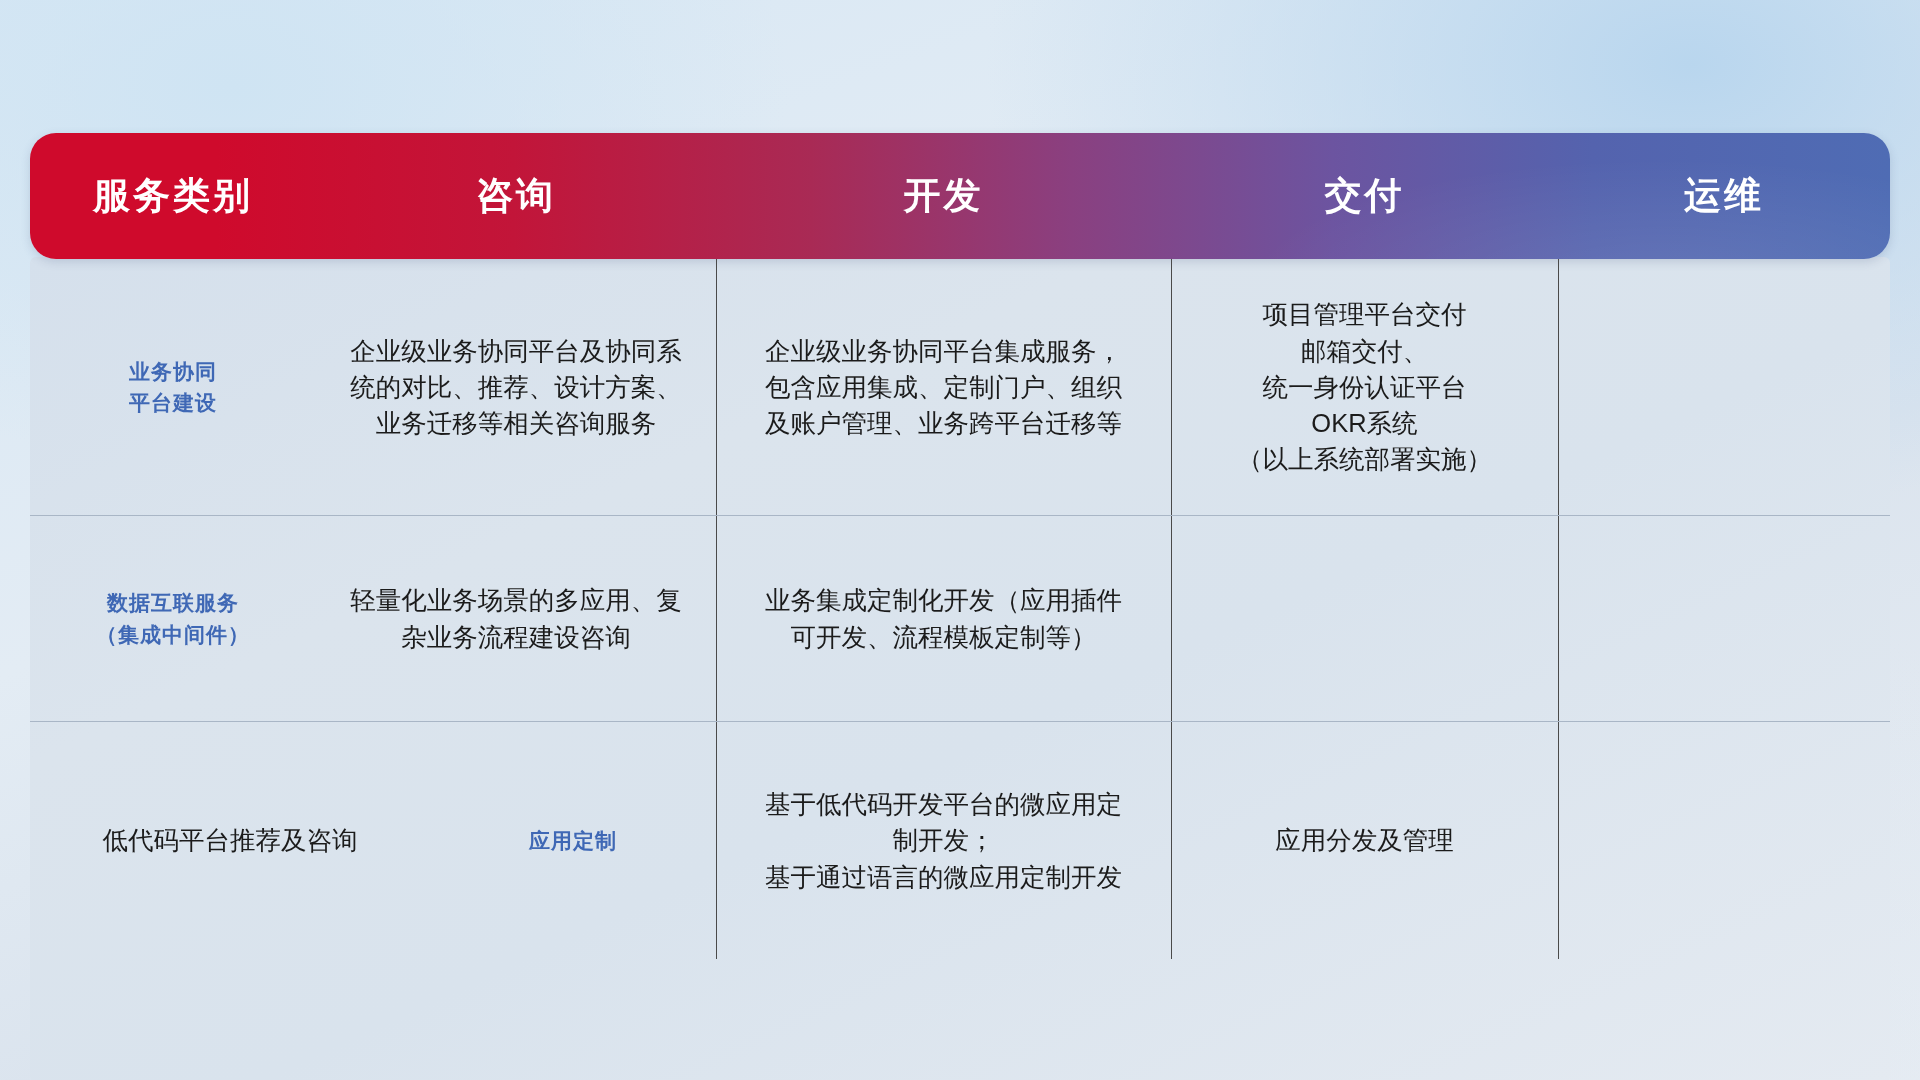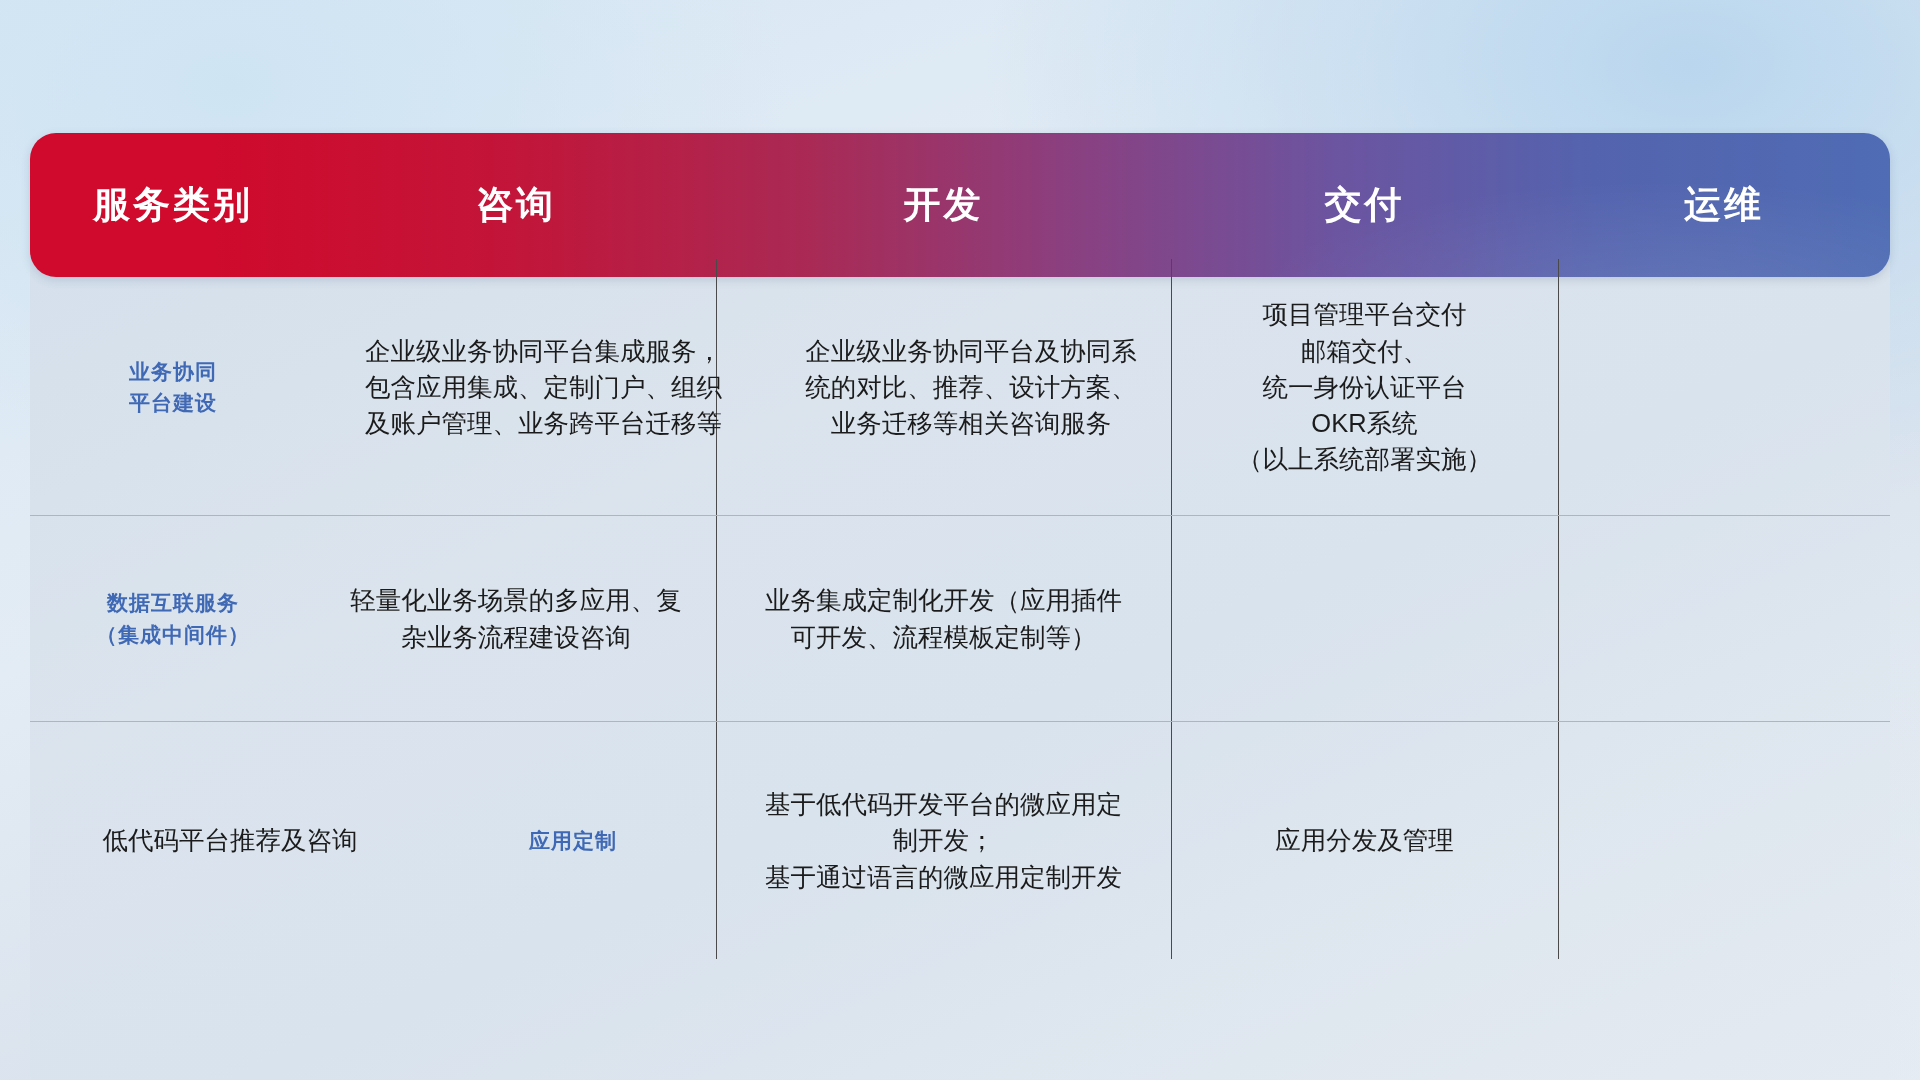--- a/index.html
+++ b/index.html
@@ -40,21 +40,21 @@
     background: linear-gradient(155deg, #d5e0ec 0%, #dbe4ed 30%, #d9e3ed 55%, #e4eaf1 100%);
     border-radius: 6px;
   }
 
   
   .thead {
     position: absolute;
     left: 0;
     top: 0;
     width: 1860px;
-    height: 144px;
+    height: 126px;
     border-radius: 26px;
     background: linear-gradient(90deg,
         #cf0a2c 0%,
         #cf0a2c 10%,
         #c21539 26%,
         #a92a55 42%,
         #8a4080 56%,
         #6c54a0 70%,
         #5463ae 84%,
         #4f6cb4 100%);
@@ -160,25 +160,25 @@
     <div class="tbody">
 
       <div class="vline v1"></div>
       <div class="vline v2"></div>
       <div class="vline v3"></div>
 
       <div class="tr r0">
         <div class="td c0">
           <div class="cat">业务协同<br>平台建设</div>
         </div>
+        <div class="td c1">
+          <div class="cell">企业级业务协同平台及协同系<br>统的对比、推荐、设计方案、<br>业务迁移等相关咨询服务</div>
+        </div>
         <div class="td c2">
           <div class="cell">企业级业务协同平台集成服务，<br>包含应用集成、定制门户、组织<br>及账户管理、业务跨平台迁移等</div>
-        </div>
-        <div class="td c1">
-          <div class="cell">企业级业务协同平台及协同系<br>统的对比、推荐、设计方案、<br>业务迁移等相关咨询服务</div>
         </div>
         <div class="td c3">
           <div class="cell">项目管理平台交付<br>邮箱交付、<br>统一身份认证平台<br>OKR系统<br>（以上系统部署实施）</div>
         </div>
       </div>
 
       <div class="tr r1">
         <div class="td c0">
           <div class="cat">数据互联服务<br>（集成中间件）</div>
         </div>

